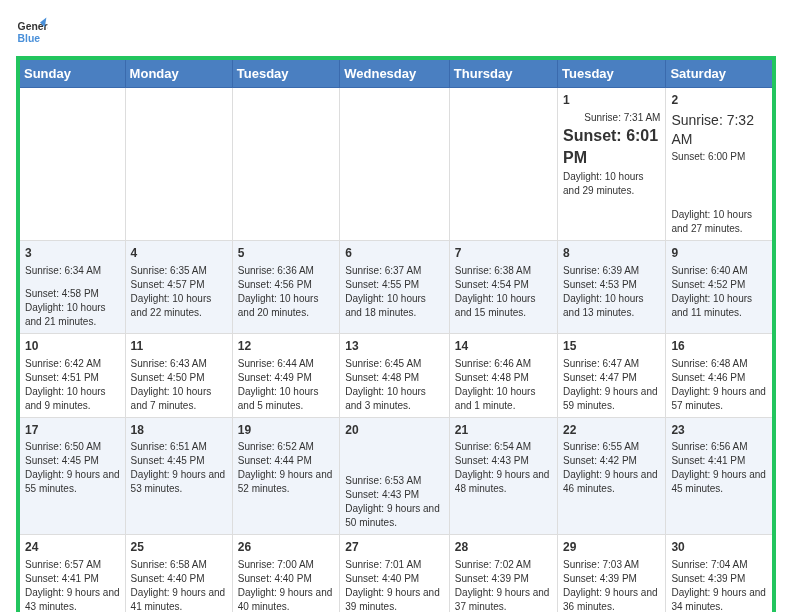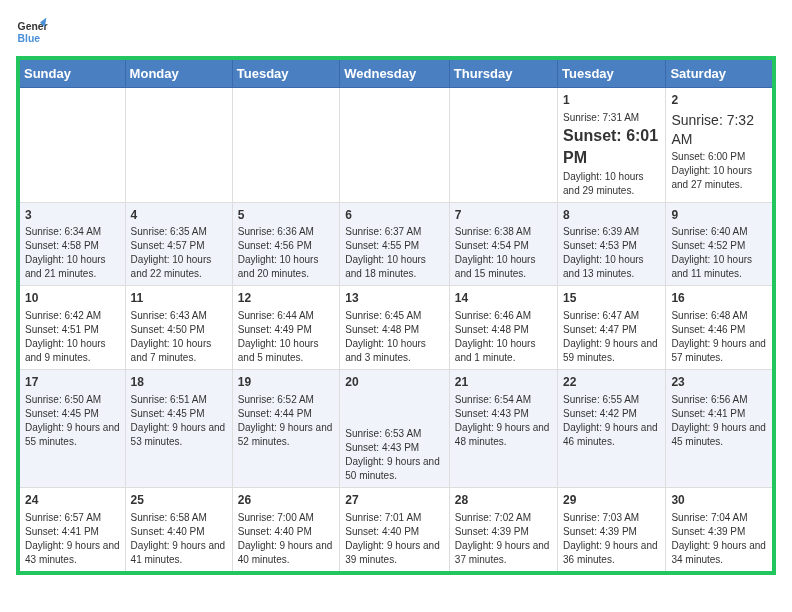--- a/index.html
+++ b/index.html
@@ -110,36 +110,36 @@
   </thead>
   <tbody id="calendar-body">
   <tr class="row-odd">
         <td class="empty"></td>
         <td class="empty"></td>
         <td class="empty"></td>
         <td class="empty"></td>
         <td class="empty"></td>
         <td>
           <span class="day-num">1</span>
-          <span style="display: block; font-size: 10px;">Sunrise: 7:31 AM</span>
+          <span style="display: block; font-size: 10px; text-align: right;">Sunrise: 7:31 AM</span>
           <span style="display: block; font-size: 16px; font-weight: bold;">Sunset: 6:01 PM</span>
           <span style="display: block; font-size: 10px;">Daylight: 10 hours and 29 minutes.</span>
         </td>
         <td>
           <span class="day-num">2</span>
           <span style="display: block; font-size: 14px;">Sunrise: 7:32 AM</span>
           <span style="display: block; font-size: 10px;">Sunset: 6:00 PM</span>
-          <span style="display: block; font-size: 10px;">Daylight: 10 hours and 27 minutes.</span>
+          <span style="display: block; font-size: 10px; margin-top: 44px;">Daylight: 10 hours and 27 minutes.</span>
         </td>
       </tr>
       <tr class="row-even">
         <td>
           <span class="day-num">3</span>
           <span style="display: block; font-size: 10px;">Sunrise: 6:34 AM</span>
-          <span style="display: block; font-size: 10px;">Sunset: 4:58 PM</span>
+          <span style="display: block; font-size: 10px; margin-top: 9px;">Sunset: 4:58 PM</span>
           <span style="display: block; font-size: 10px;">Daylight: 10 hours and 21 minutes.</span>
         </td>
         <td>
           <span class="day-num">4</span>
           <span style="display: block; font-size: 10px;">Sunrise: 6:35 AM</span>
           <span style="display: block; font-size: 10px;">Sunset: 4:57 PM</span>
           <span style="display: block; font-size: 10px;">Daylight: 10 hours and 22 minutes.</span>
         </td>
         <td>
           <span class="day-num">5</span>

